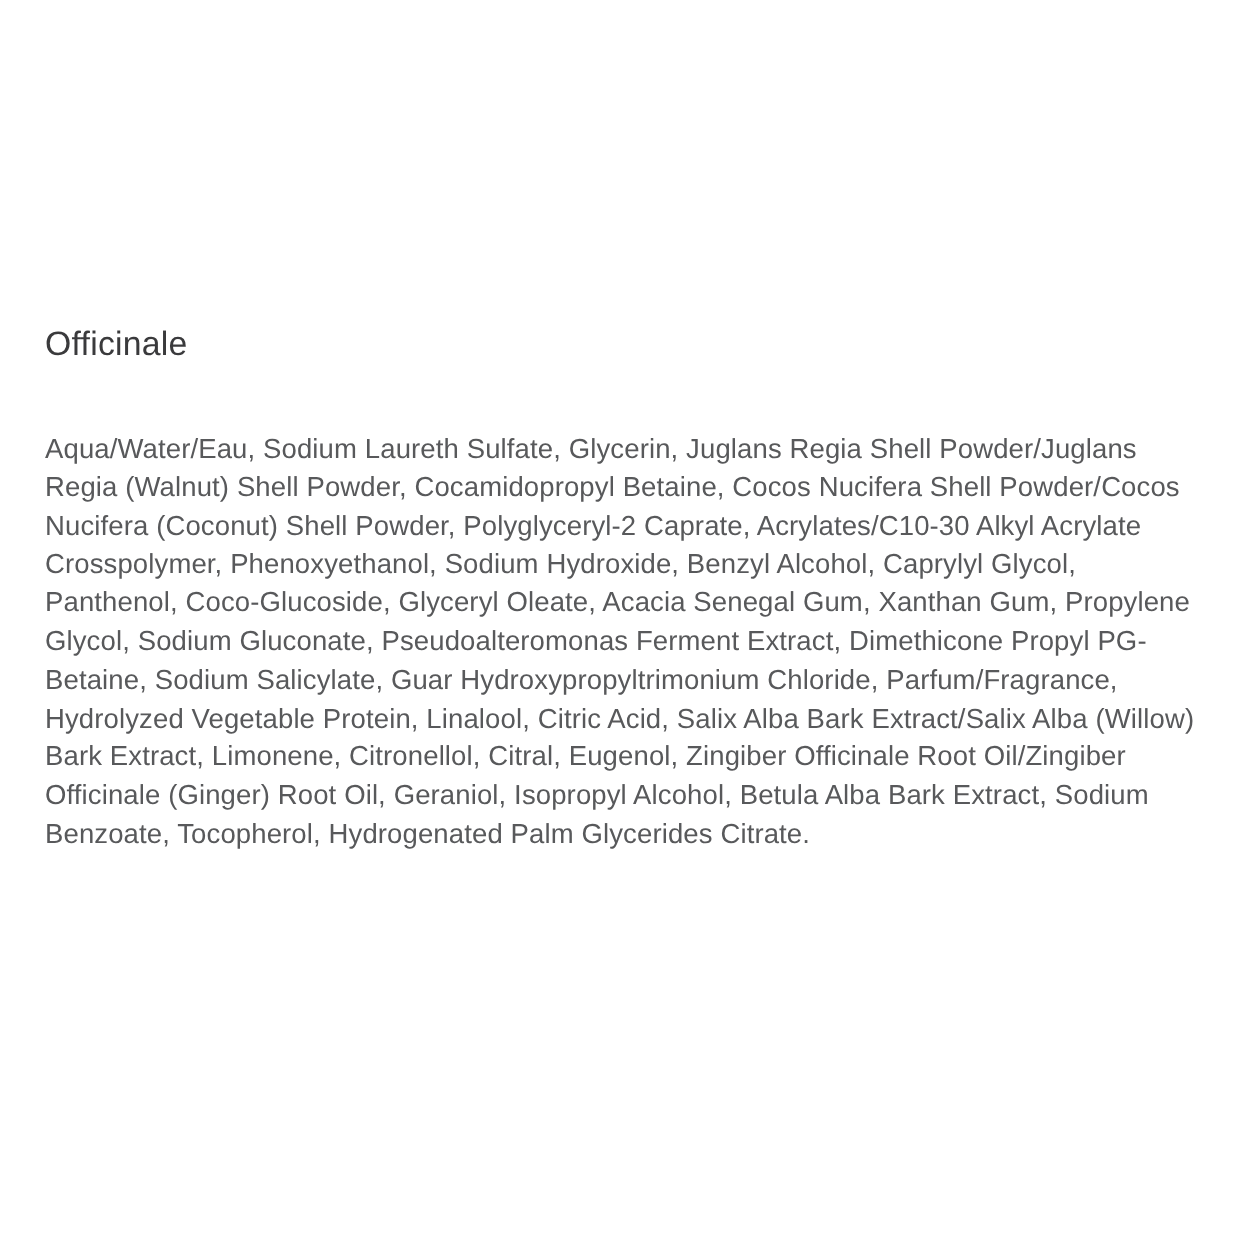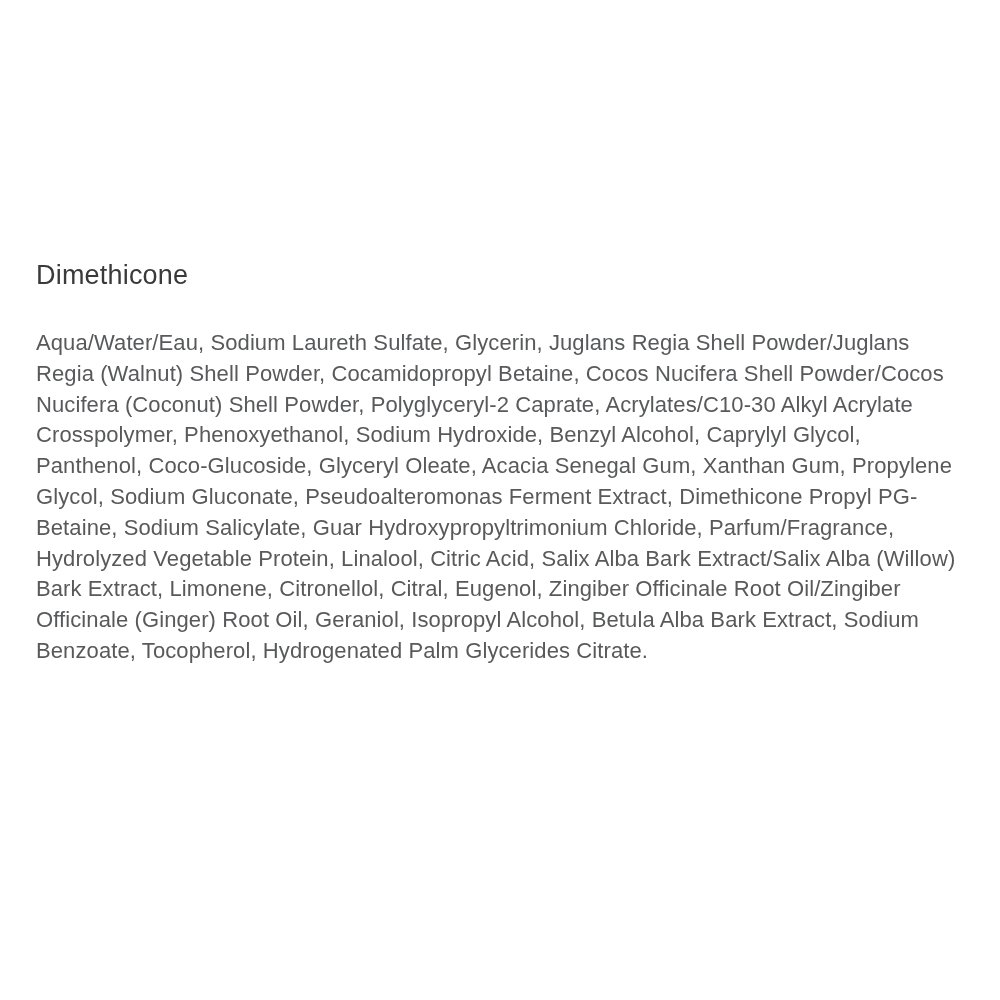--- a/index.html
+++ b/index.html
@@ -21,28 +21,28 @@
   }
   .section-heading {
     margin: 0;
     font-size: 27px;
     font-weight: 400;
     letter-spacing: 0.2px;
     line-height: 34px;
     color: #3a3a3c;
   }
   .ingredients-paragraph {
-    margin: 36px 0 0 0;
+    margin: 52px 0 0 0;
     width: 922px;
     font-size: 22px;
     font-weight: 400;
     line-height: 30.8px;
     letter-spacing: 0.1px;
     color: #58595b;
   }
 </style>
 </head>
 <body>
 
 <section class="ingredients-section">
-  <h2 class="section-heading">Dimethicone</h2>
+  <h2 class="section-heading">Officinale</h2>
   <p class="ingredients-paragraph">Aqua/Water/Eau, Sodium Laureth Sulfate, Glycerin, Juglans Regia Shell Powder/Juglans Regia (Walnut) Shell Powder, Cocamidopropyl Betaine, Cocos Nucifera Shell Powder/Cocos Nucifera (Coconut) Shell Powder, Polyglyceryl-2 Caprate, Acrylates/C10-30 Alkyl Acrylate Crosspolymer, Phenoxyethanol, Sodium Hydroxide, Benzyl Alcohol, Caprylyl Glycol, Panthenol, Coco-Glucoside, Glyceryl Oleate, Acacia Senegal Gum, Xanthan Gum, Propylene Glycol, Sodium Gluconate, Pseudoalteromonas Ferment Extract, Dimethicone Propyl PG-Betaine, Sodium Salicylate, Guar Hydroxypropyltrimonium Chloride, Parfum/Fragrance, Hydrolyzed Vegetable Protein, Linalool, Citric Acid, Salix Alba Bark Extract/Salix Alba (Willow) Bark Extract, Limonene, Citronellol, Citral, Eugenol, Zingiber Officinale Root Oil/Zingiber Officinale (Ginger) Root Oil, Geraniol, Isopropyl Alcohol, Betula Alba Bark Extract, Sodium Benzoate, Tocopherol, Hydrogenated Palm Glycerides Citrate.</p>
 </section>
 
 </body></html>

